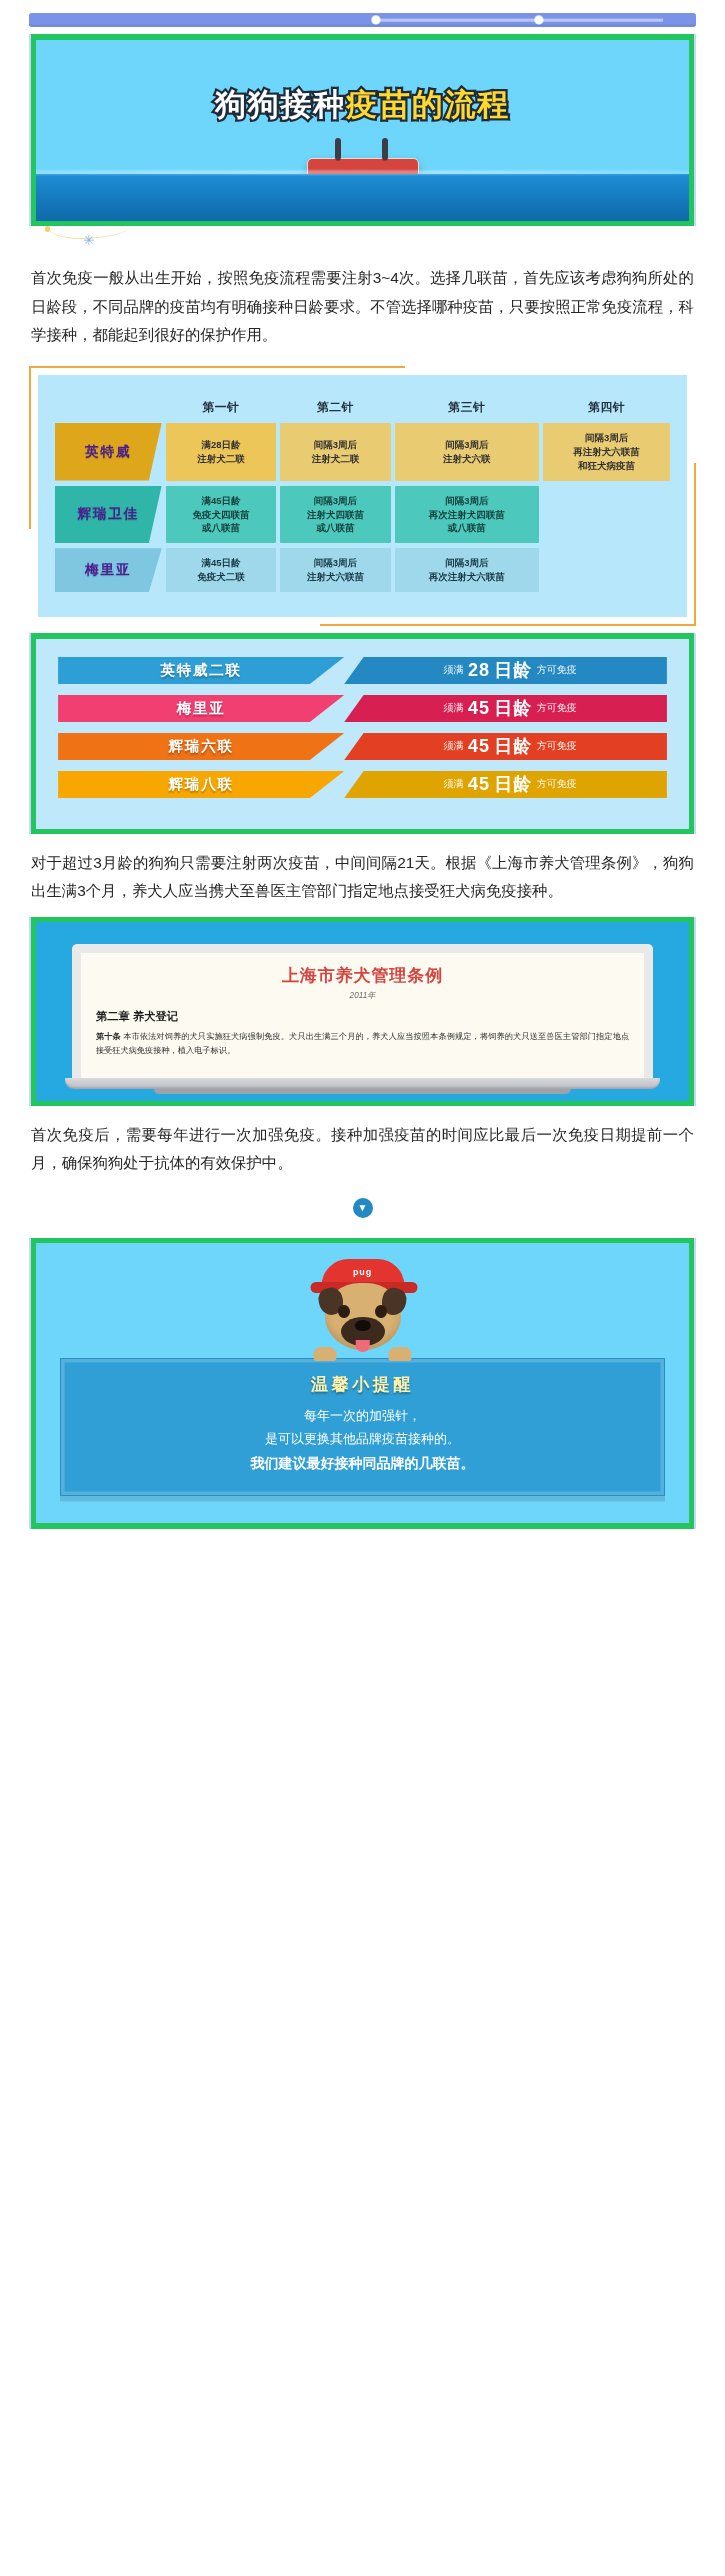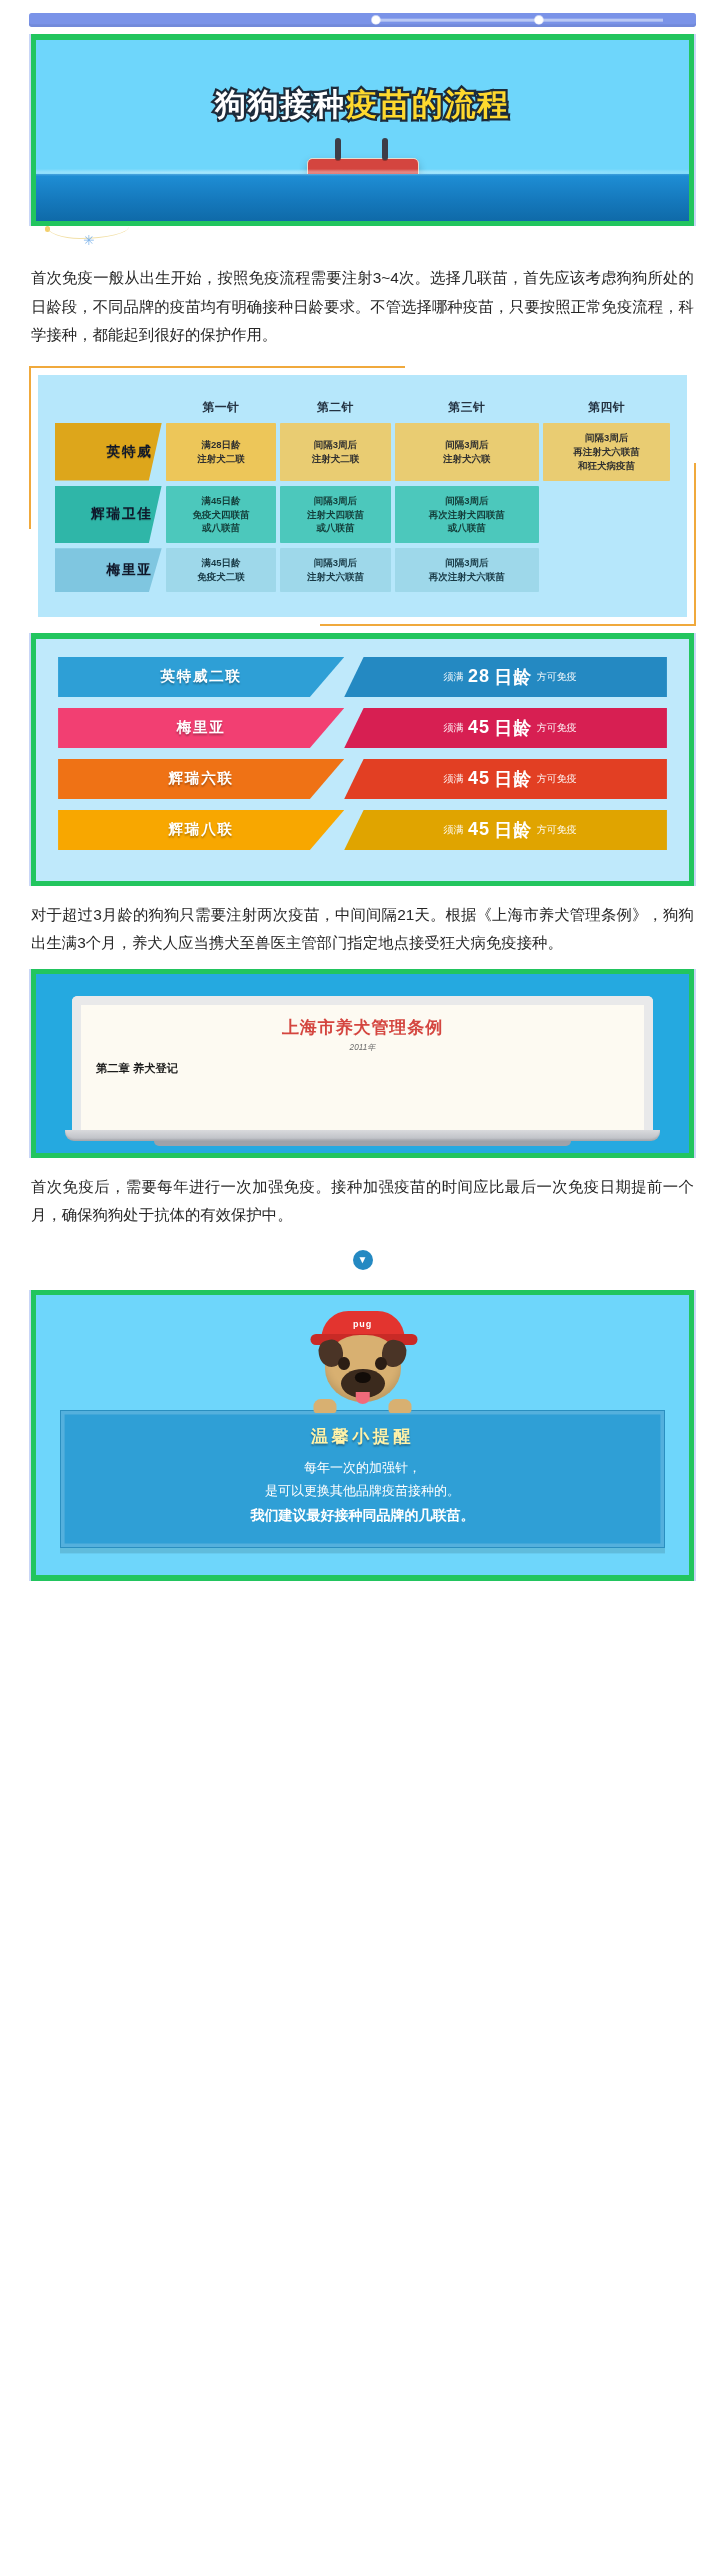--- a/index.html
+++ b/index.html
@@ -113,42 +113,42 @@
   .bracket:after { right:0; bottom:0; border-left:none; border-top:none; }
 
   .tbl-card{ background:#b6e7fb; padding: 20px 12.7px 20px 12.7px; }
   .tbl{ width:100%; border-collapse: separate; border-spacing: 4.5px 5.4px; }
   .tbl th{
     font-size: 11.8px; font-weight: 800; color:#233241; padding-bottom:1.8px;
     text-align:center; letter-spacing:0.5px;
   }
   .tbl th.blank{ width: 107px; }
   .tag{
-    position:relative; color:#0f172a; font-weight:900; font-size:13.6px;
-    padding: 11.8px 9px; text-align:right; letter-spacing:1.8px;
+    position:relative; color:#4c1d95; font-weight:900; font-size:13.6px;
+    padding: 11.8px 9px; text-align:center; letter-spacing:1.8px;
     text-shadow: 0 0.9px 0.9px rgba(0,0,0,.25);
     clip-path: polygon(0 0, 100% 0, 88% 100%, 0 100%);
   }
   .tag.a{ background:#dda61b; }
   .tag.b{ background:#2fb6a8; }
   .tag.c{ background:#7fc6e0; }
   .cell{
     font-size: 9.5px; line-height:1.45; text-align:center; color:#2f2f2f;
     padding: 8.2px 2.7px; border-radius:0.9px; font-weight:600;
   }
   .cell.a{ background:#edc659; }
   .cell.a2{ background:#e9cc72; }
   .cell.b{ background:#4cc8bc; color:#133c38;}
   .cell.c{ background:#9ed8ea; color:#173844;}
   .cell.empty{ background:transparent; }
 
   
   .ribbon-card{ background:#bfe9fb; padding: 18px 12.7px 20px 12.7px; }
   .ribbon{
-    display:flex; align-items:stretch; height: 40px; margin: 0 9px 11px 9px;
+    display:flex; align-items:stretch; height: 27px; margin: 0 9px 11px 9px;
     position:relative;
   }
   .ribbon .left{
     width: 47%; display:flex; align-items:center; justify-content:center;
     color:#fff; font-weight:900; font-size:14.5px; letter-spacing:1.8px;
     clip-path: polygon(0 0, 100% 0, 88% 100%, 0 100%);
     text-shadow: 0 1.8px 1.8px rgba(0,0,0,.28);
   }
   .ribbon .right{
     flex:1; display:flex; align-items:center; justify-content:center; gap:4.5px;
@@ -407,20 +407,24 @@
 
   <p class="para">对于超过3月龄的狗狗只需要注射两次疫苗，中间间隔21天。根据《上海市养犬管理条例》，狗狗出生满3个月，养犬人应当携犬至兽医主管部门指定地点接受狂犬病免疫接种。</p>
 
   <div class="card-wrap">
     <div class="frame">
       <div class="laptop-card">
         <div class="screen">
           <h3>上海市养犬管理条例</h3>
           <div class="yr">2011年</div>
           <div class="sec">第二章 养犬登记</div>
+          <div class="body">
+            <b>第十条</b>
+            <span>本市依法对饲养的犬只实施狂犬病强制免疫。犬只出生满三个月的，养犬人应当按照本条例规定，将饲养的犬只送至兽医主管部门指定地点接受狂犬病免疫接种，植入电子标识。</span>
+          </div>
         </div>
         <div class="laptop-base"></div>
         <div class="laptop-foot"></div>
       </div>
     </div>
   </div>
 
   <p class="para">首次免疫后，需要每年进行一次加强免疫。接种加强疫苗的时间应比最后一次免疫日期提前一个月，确保狗狗处于抗体的有效保护中。</p>
 
   <div class="chev-wrap">

